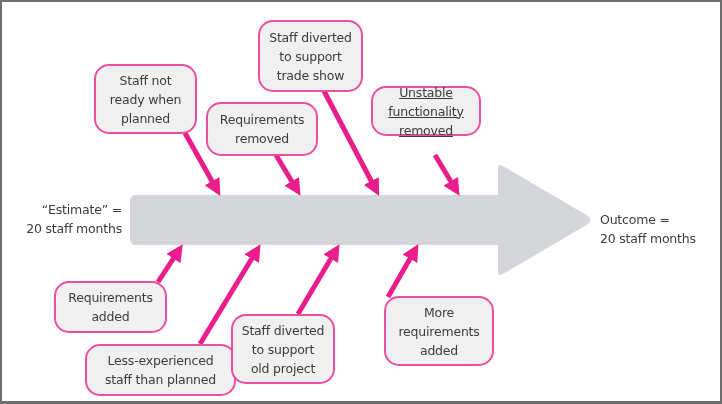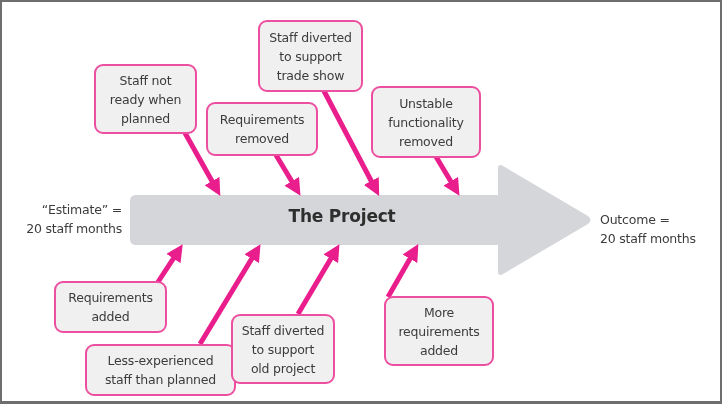--- a/index.html
+++ b/index.html
@@ -6,21 +6,21 @@
   #stage {
     position: relative; width: 722px; height: 404px; overflow: hidden;
     background: #ffffff; box-sizing: border-box;
     border-left: 2px solid #6e6e6e; border-top: 2px solid #6e6e6e;
     border-right: 2px solid #6e6e6e; border-bottom: 3px solid #6e6e6e;
     font-family: "DejaVu Sans", "Liberation Sans", sans-serif;
   }
   svg#diagram { position: absolute; left: 0; top: 0; }
   .box {
     position: absolute; box-sizing: border-box;
-    border: 2.5px solid #ec4f9f; border-radius: 9px; background: #f0f0f0;
+    border: 2.5px solid #ec4f9f; border-radius: 15px; background: #f0f0f0;
     color: #3c3c3c; font-size: 12.5px; line-height: 19px; text-align: center;
     display: flex; align-items: center; justify-content: center;
     white-space: pre-line; letter-spacing: -0.2px;
   }
   .side-label {
     position: absolute; color: #3c3c3c; font-size: 12.5px; line-height: 19px;
     white-space: pre-line; letter-spacing: -0.2px;
   }
   #estimate-label { text-align: right; right: 598px; top: 198px; }
   #outcome-label { text-align: left; left: 598px; top: 208px; }
@@ -45,35 +45,34 @@
         <line x1="274" y1="153" x2="295" y2="188" stroke="#e91e8c" stroke-width="5" marker-end="url(#ah)"></line>
         <line x1="322" y1="89" x2="374" y2="188" stroke="#e91e8c" stroke-width="5" marker-end="url(#ah)"></line>
         <line x1="433" y1="153" x2="454" y2="188" stroke="#e91e8c" stroke-width="5" marker-end="url(#ah)"></line>
         <line x1="156" y1="280" x2="177" y2="248" stroke="#e91e8c" stroke-width="5" marker-end="url(#ah)"></line>
         <line x1="198" y1="342" x2="255" y2="248" stroke="#e91e8c" stroke-width="5" marker-end="url(#ah)"></line>
         <line x1="296" y1="312" x2="334" y2="248" stroke="#e91e8c" stroke-width="5" marker-end="url(#ah)"></line>
         <line x1="386" y1="295" x2="413" y2="248" stroke="#e91e8c" stroke-width="5" marker-end="url(#ah)"></line>
       </g>
   </svg>
 
-  <div id="project-title">The Project</div>
   <div id="estimate-label" class="side-label">“Estimate” =
 20 staff months</div>
   <div id="outcome-label" class="side-label">Outcome =
 20 staff months</div>
 
   <div class="box" id="tf0" style="left:92px;top:62px;width:103px;height:70px;">Staff not
 ready when
 planned</div>
   <div class="box" id="tf1" style="left:204px;top:100px;width:112px;height:54px;">Requirements
 removed</div>
   <div class="box" id="tf2" style="left:256px;top:18px;width:105px;height:72px;">Staff diverted
 to support
 trade show</div>
-  <div class="box" id="tf3" style="left:369px;top:84px;width:110px;height:72px;">Unstable
+  <div class="box" id="tf3" style="left:369px;top:84px;width:110px;height:50px;text-decoration:underline;">Unstable
 functionality
 removed</div>
 
   <div class="box" id="bf0" style="left:52px;top:279px;width:113px;height:52px;">Requirements
 added</div>
   <div class="box" id="bf1" style="left:83px;top:342px;width:151px;height:52px;">Less-experienced
 staff than planned</div>
   <div class="box" id="bf2" style="left:229px;top:312px;width:104px;height:70px;">Staff diverted
 to support
 old project</div>

